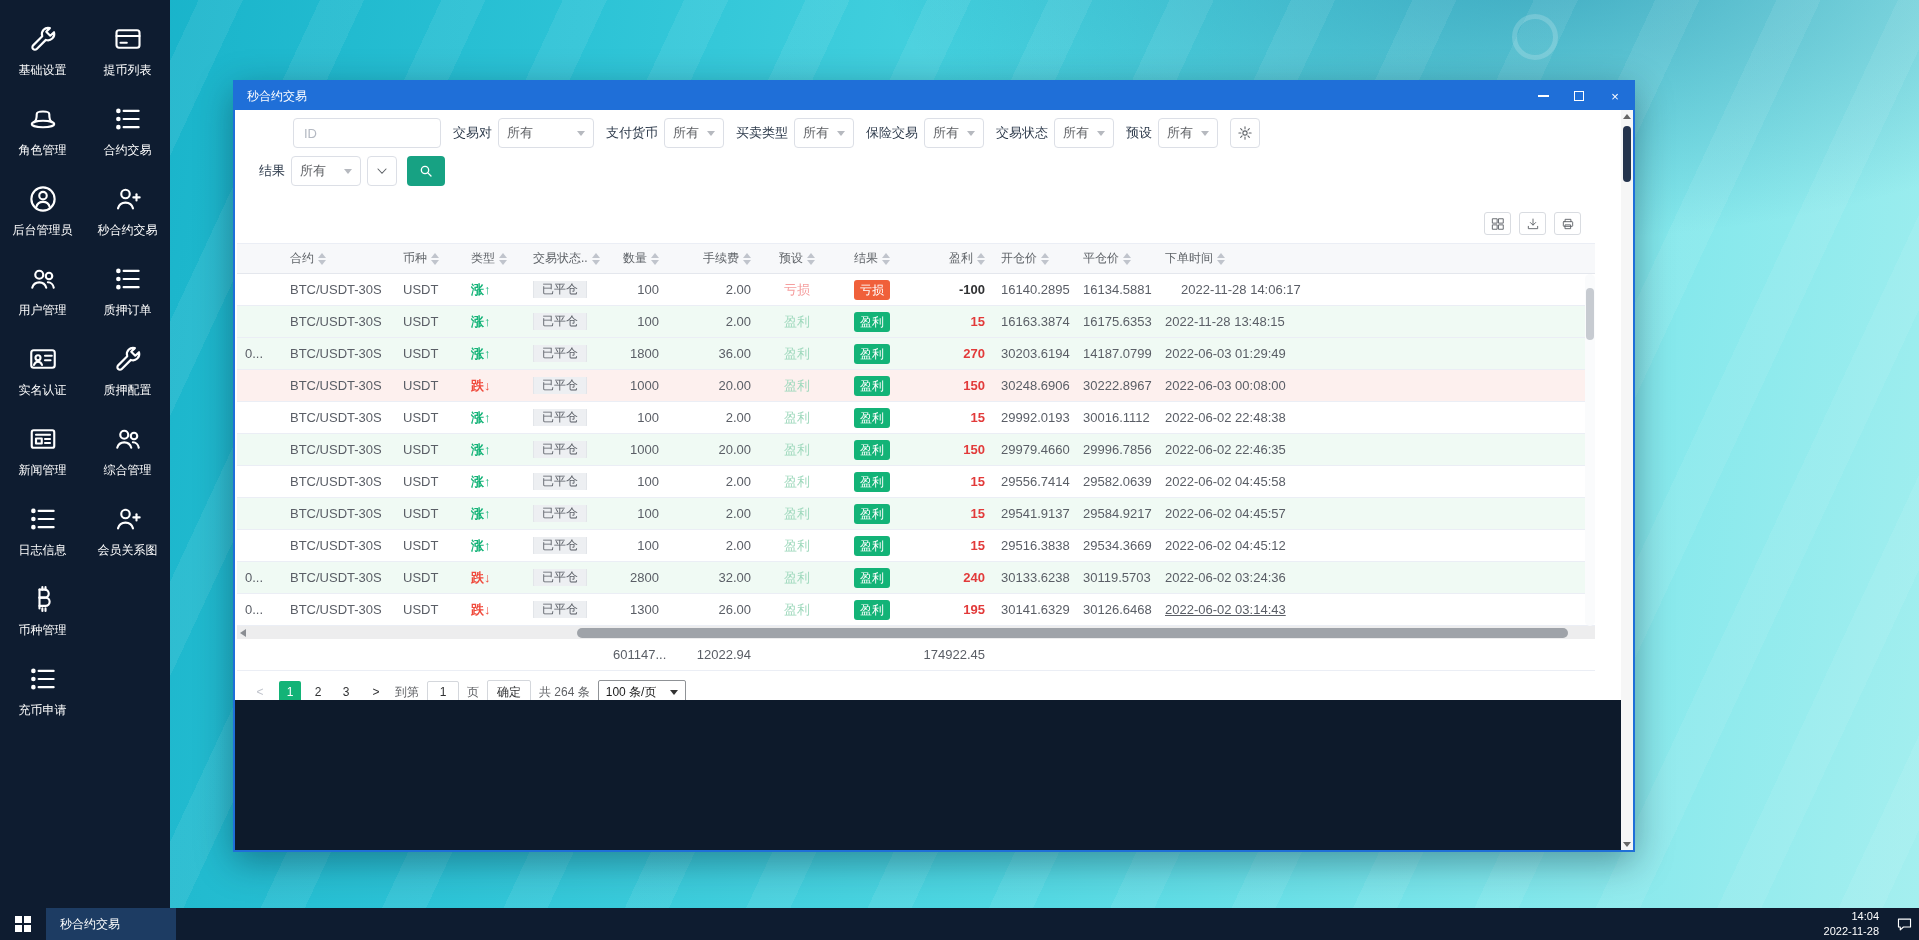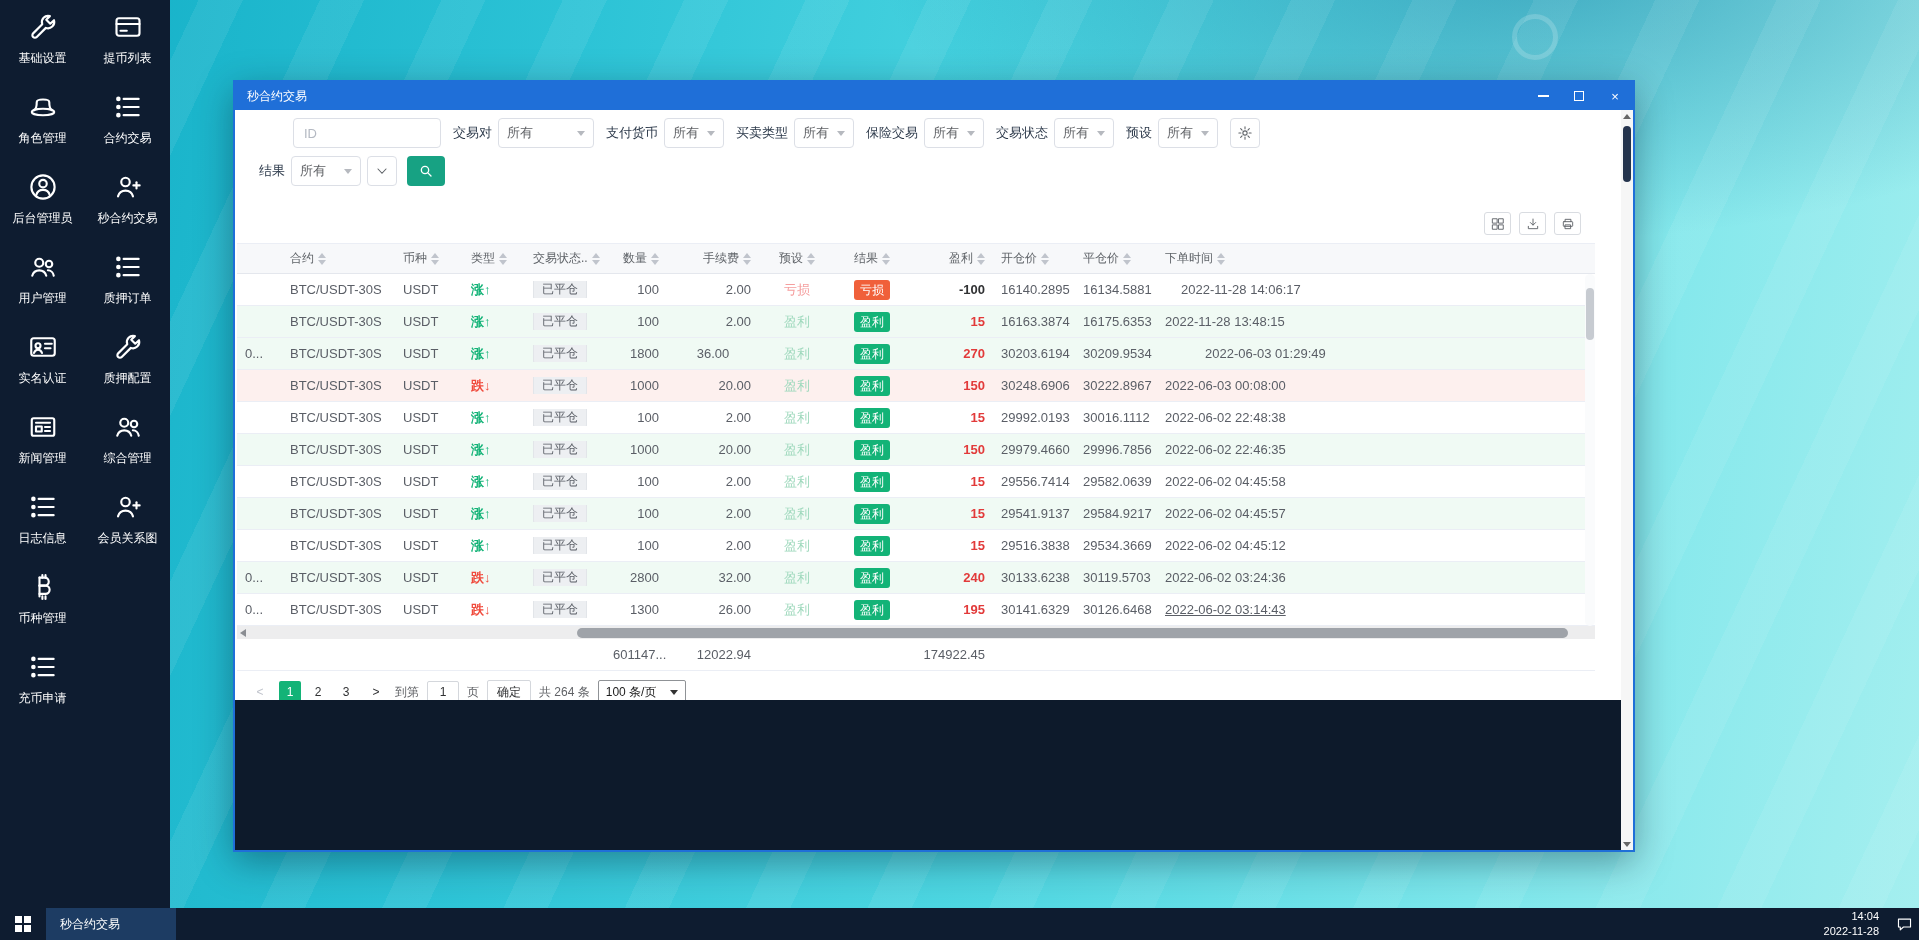--- a/index.html
+++ b/index.html
@@ -12,21 +12,21 @@
        font-family:"Liberation Sans","DejaVu Sans",sans-serif;}
   .desktop{position:absolute;inset:0;
     background:
       repeating-linear-gradient(115deg, rgba(255,255,255,0) 0 70px, rgba(255,255,255,.07) 70px 110px),
       radial-gradient(1100px 480px at 80% -5%, rgba(8,110,150,.50), rgba(8,110,150,0) 60%),
       linear-gradient(100deg,#12aec6 0%,#2cc3d6 28%,#4fd7e2 55%,#7ce6eb 78%,#a5efef 100%);}
   .watermark{position:absolute;left:1512px;top:14px;width:46px;height:46px;border-radius:50%;
     border:5px solid rgba(255,255,255,.18)}
   
   .sidebar{position:absolute;left:0;top:0;bottom:32px;width:170px;background:var(--sidebar-bg);
-    display:grid;grid-template-columns:1fr 1fr;grid-auto-rows:80px;padding-top:12px;align-items:start}
+    display:grid;grid-template-columns:1fr 1fr;grid-auto-rows:80px;padding-top:24px;align-items:start}
   .side-item{display:flex;flex-direction:column;align-items:center;gap:8px;cursor:pointer}
   .side-item svg{width:30px;height:30px;stroke:#fff;fill:none;stroke-width:1.7;stroke-linecap:round;stroke-linejoin:round}
   .side-item .lbl{color:#fff;font-size:12px;white-space:nowrap}
   
   .taskbar{position:absolute;left:0;right:0;bottom:0;height:32px;background:var(--sidebar-bg);
     display:flex;align-items:center;color:#fff}
   .start{width:46px;height:100%;display:flex;align-items:center;justify-content:center;cursor:pointer}
   .winlogo{display:grid;grid-template-columns:7px 7px;grid-template-rows:7px 7px;gap:2px}
   .winlogo i{background:#fff;display:block}
   .task{height:100%;width:130px;background:#1d3c63;display:flex;align-items:center;
@@ -521,27 +521,27 @@
                   <div class="td a-left" style="width: 150px;">2022-11-28 13:48:15</div>
                   <div class="td" style="flex: 1 1 0%;"></div>
                 </div>
                 <div class="trow tint-green">
                   <div class="td a-left" style="width: 45px;">0...</div>
                   <div class="td a-left" style="width: 113px;">BTC/USDT-30S</div>
                   <div class="td a-left" style="width: 68px;">USDT</div>
                   <div class="td a-left" style="width: 62px;"><span class="t-up">涨↑</span></div>
                   <div class="td a-left" style="width: 80px;"><span class="status-pill">已平仓</span></div>
                   <div class="td a-right" style="width: 62px;">1800</div>
-                  <div class="td a-right" style="width: 92px; text-align: center;">36.00</div>
+                  <div class="td a-right" style="width: 92px;">36.00</div>
                   <div class="td a-center" style="width: 76px;"><span class="preset-win">盈利</span></div>
                   <div class="td a-center" style="width: 74px;"><span class="badge badge-win">盈利</span></div>
                   <div class="td a-right" style="width: 84px;"><span class="profit-pos">270</span></div>
                   <div class="td a-left" style="width: 82px;">30203.6194</div>
-                  <div class="td a-left" style="width: 82px;">30209.9534</div>
-                  <div class="td a-left" style="width: 150px; margin-left: 40px;">2022-06-03 01:29:49</div>
+                  <div class="td a-left" style="width: 82px;">14187.0799</div>
+                  <div class="td a-left" style="width: 150px;">2022-06-03 01:29:49</div>
                   <div class="td" style="flex: 1 1 0%;"></div>
                 </div>
                 <div class="trow tint-red">
                   <div class="td a-left" style="width: 45px;"></div>
                   <div class="td a-left" style="width: 113px;">BTC/USDT-30S</div>
                   <div class="td a-left" style="width: 68px;">USDT</div>
                   <div class="td a-left" style="width: 62px;"><span class="t-down">跌↓</span></div>
                   <div class="td a-left" style="width: 80px;"><span class="status-pill">已平仓</span></div>
                   <div class="td a-right" style="width: 62px;">1000</div>
                   <div class="td a-right" style="width: 92px;">20.00</div>

